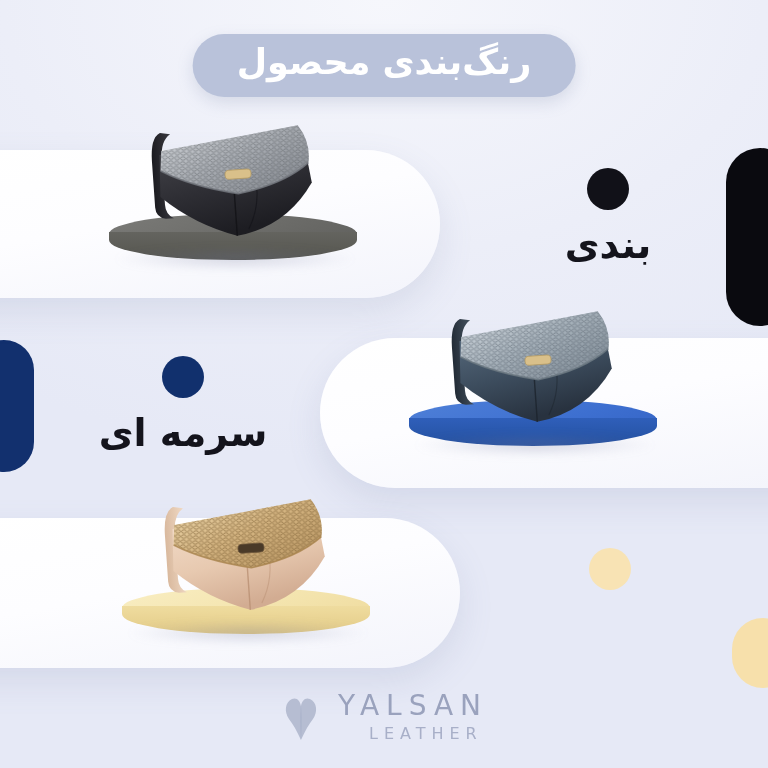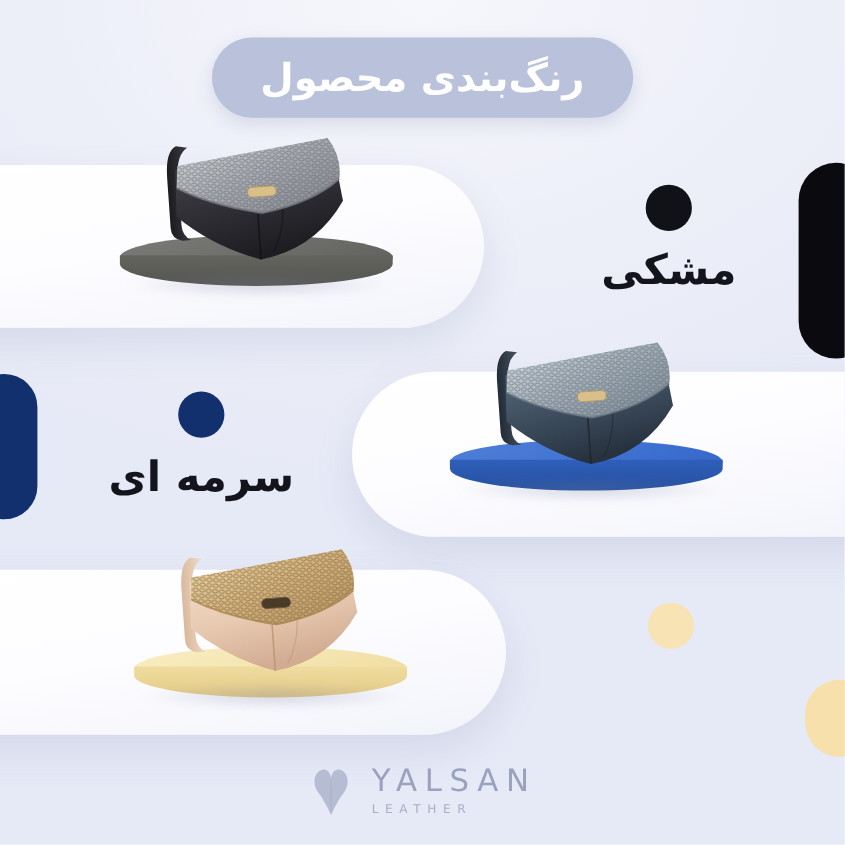--- a/index.html
+++ b/index.html
@@ -83,21 +83,21 @@
     box-shadow: 0 14px 34px rgba(120, 128, 170, 0.16);
   }
 
   
   .title-pill {
     position: absolute;
     left: 50%;
     transform: translateX(-50%);
     top: 34px;
     z-index: 30;
-    padding: 20px 44px 16px 44px;
+    padding: 10px 44px 16px 44px;
     border-radius: 38px;
     background: #b9c2da;
     box-shadow: 0 6px 16px rgba(120, 130, 170, 0.22);
     color: #ffffff;
     font-size: 35px;
     font-weight: bold;
     letter-spacing: 0px;
     line-height: 1.05;
     white-space: nowrap;
   }
@@ -205,25 +205,26 @@
   .brand-mark { width: 42px; height: 48px; flex: 0 0 auto; }
   .brand-mark svg { display: block; width: 42px; height: 48px; }
   .brand-text { display: flex; flex-direction: column; align-items: flex-start; }
   .brand-name {
     font-size: 28px;
     letter-spacing: 7px;
     color: #9aa2bd;
     line-height: 1;
   }
   .brand-sub {
-    font-size: 11px;
+    font-size: 16px;
     letter-spacing: 6px;
     color: #a8afc8;
     margin-top: 6px;
     line-height: 1;
+    margin-left: 31px;
   }
 </style>
 </head>
 <body>
 
 <div class="stage">
 
   <div class="edge-accent black"></div>
   <div class="edge-accent navy"></div>
   <div class="edge-accent cream"></div>
@@ -273,21 +274,21 @@
         <path d="M30 36 L168 20 Q180 38 176 58 Q150 78 104 84 Q58 74 28 56 Z" fill="url(#bkScale)"></path>
         <path d="M28 56 Q58 74 104 84 Q150 78 176 58" stroke="#6e7279" stroke-width="1.6" fill="none" opacity="0.85"></path>
 
         <rect x="92" y="60" width="26" height="9" rx="4" fill="#d9c08a" stroke="#b49a63" stroke-width="0.8"></rect>
       </svg>
     </div>
   </div>
 
   <div class="swatch-group sw-black">
     <div class="swatch-dot"></div>
-    <div class="swatch-label">مشکی</div>
+    <div class="swatch-label">بندی</div>
   </div>
 
   <div class="product prod-navy">
     <div class="podium">
       <div class="top"></div>
       <div class="side"></div>
       <div class="shadow"></div>
     </div>
     <div class="bag">
       <svg viewBox="0 0 200 128">

